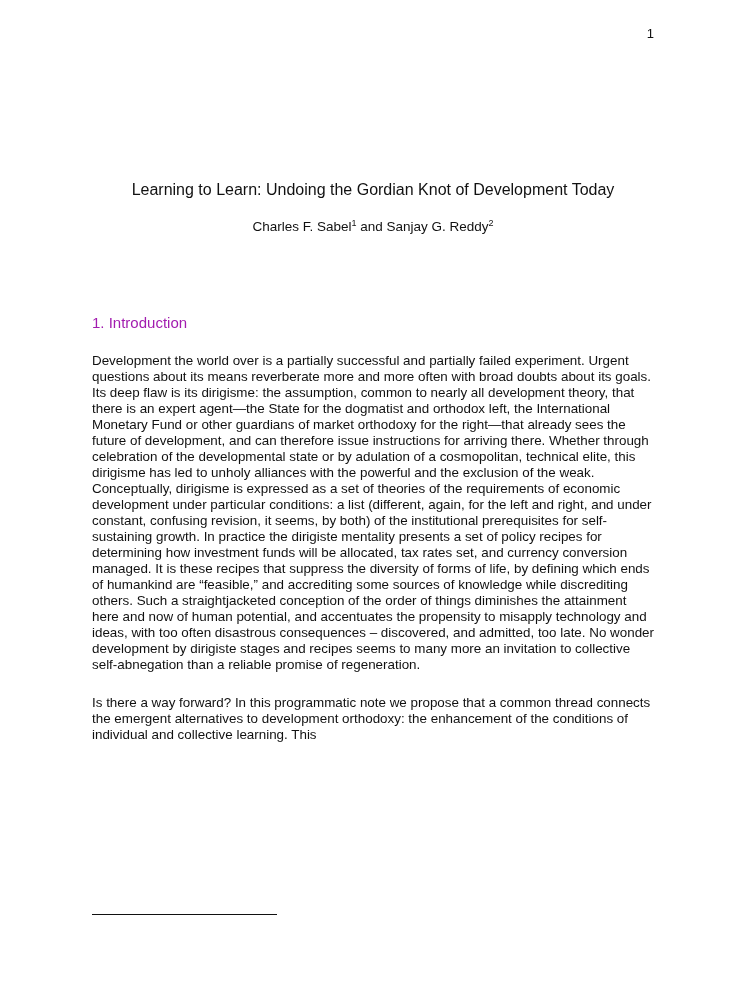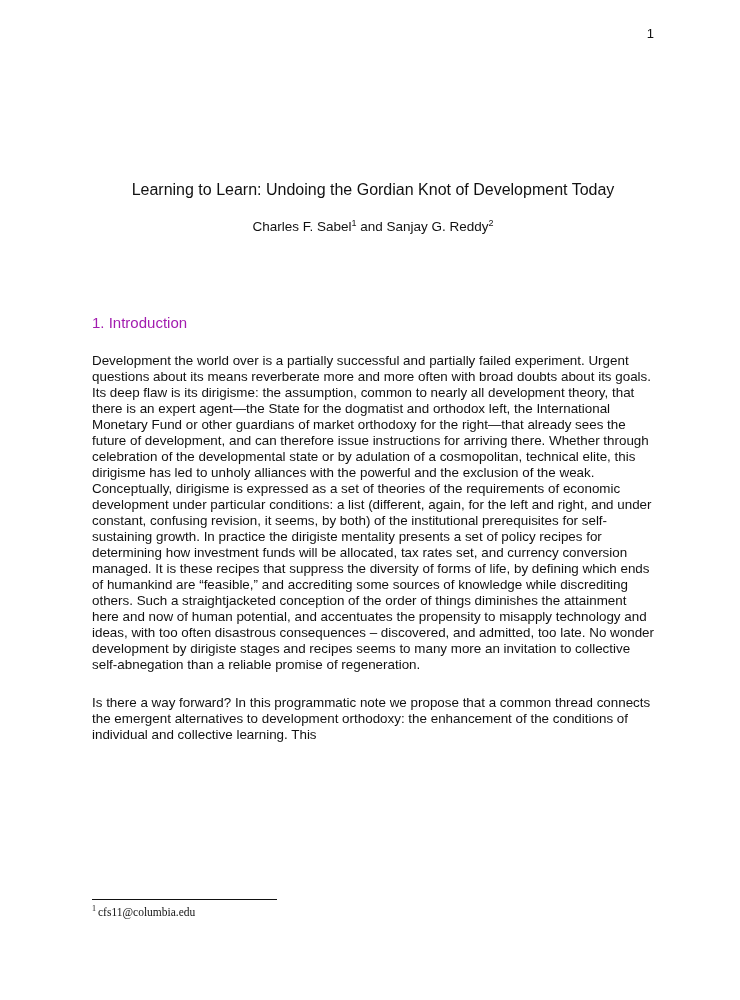--- a/index.html
+++ b/index.html
@@ -101,16 +101,15 @@
     <h2 class="section-heading">1. Introduction</h2>
 
     <p class="body-para">Development the world over is a partially successful and partially failed experiment.  Urgent questions about its means reverberate more and more often with broad doubts about its goals. Its deep flaw is its dirigisme: the assumption, common to nearly all development theory, that there is an expert agent—the State for the dogmatist and orthodox left, the International Monetary Fund or other guardians of market orthodoxy for the right—that already sees the future of development, and can therefore issue instructions for arriving there.   Whether through celebration of the developmental state or by adulation of a cosmopolitan, technical elite, this dirigisme has led to unholy alliances with the powerful and the exclusion of the weak.  Conceptually, dirigisme is expressed as a set of theories of the requirements of economic development under particular conditions: a list (different, again, for the left and right, and under constant, confusing revision, it seems, by both) of the institutional prerequisites for self-sustaining growth.  In practice the dirigiste mentality presents a set of policy recipes for determining how investment funds will be allocated, tax rates set, and currency conversion managed. It is these recipes that suppress the diversity of forms of life, by defining which ends of humankind are “feasible,” and accrediting some sources of knowledge while discrediting others.  Such a straightjacketed conception of the order of things diminishes the attainment here and now of human potential, and accentuates the propensity to misapply technology and ideas, with too often disastrous consequences – discovered, and admitted, too late.  No wonder development by dirigiste stages and recipes seems to many more an invitation to collective self-abnegation than a reliable promise of regeneration.</p>
 
     <p class="body-para">Is there a way forward? In this programmatic note we propose that a common thread connects the emergent alternatives to development orthodoxy:  the enhancement of the conditions of individual and collective learning. This</p>
 
   </div>
 
   <div class="footnote-area">
     <div class="footnote-rule"></div>
-    <div class="footnote"><sup>1</sup><span>cfs11@columbia.edu</span></div>
   </div>
 
 </div>
 
 </body></html>

